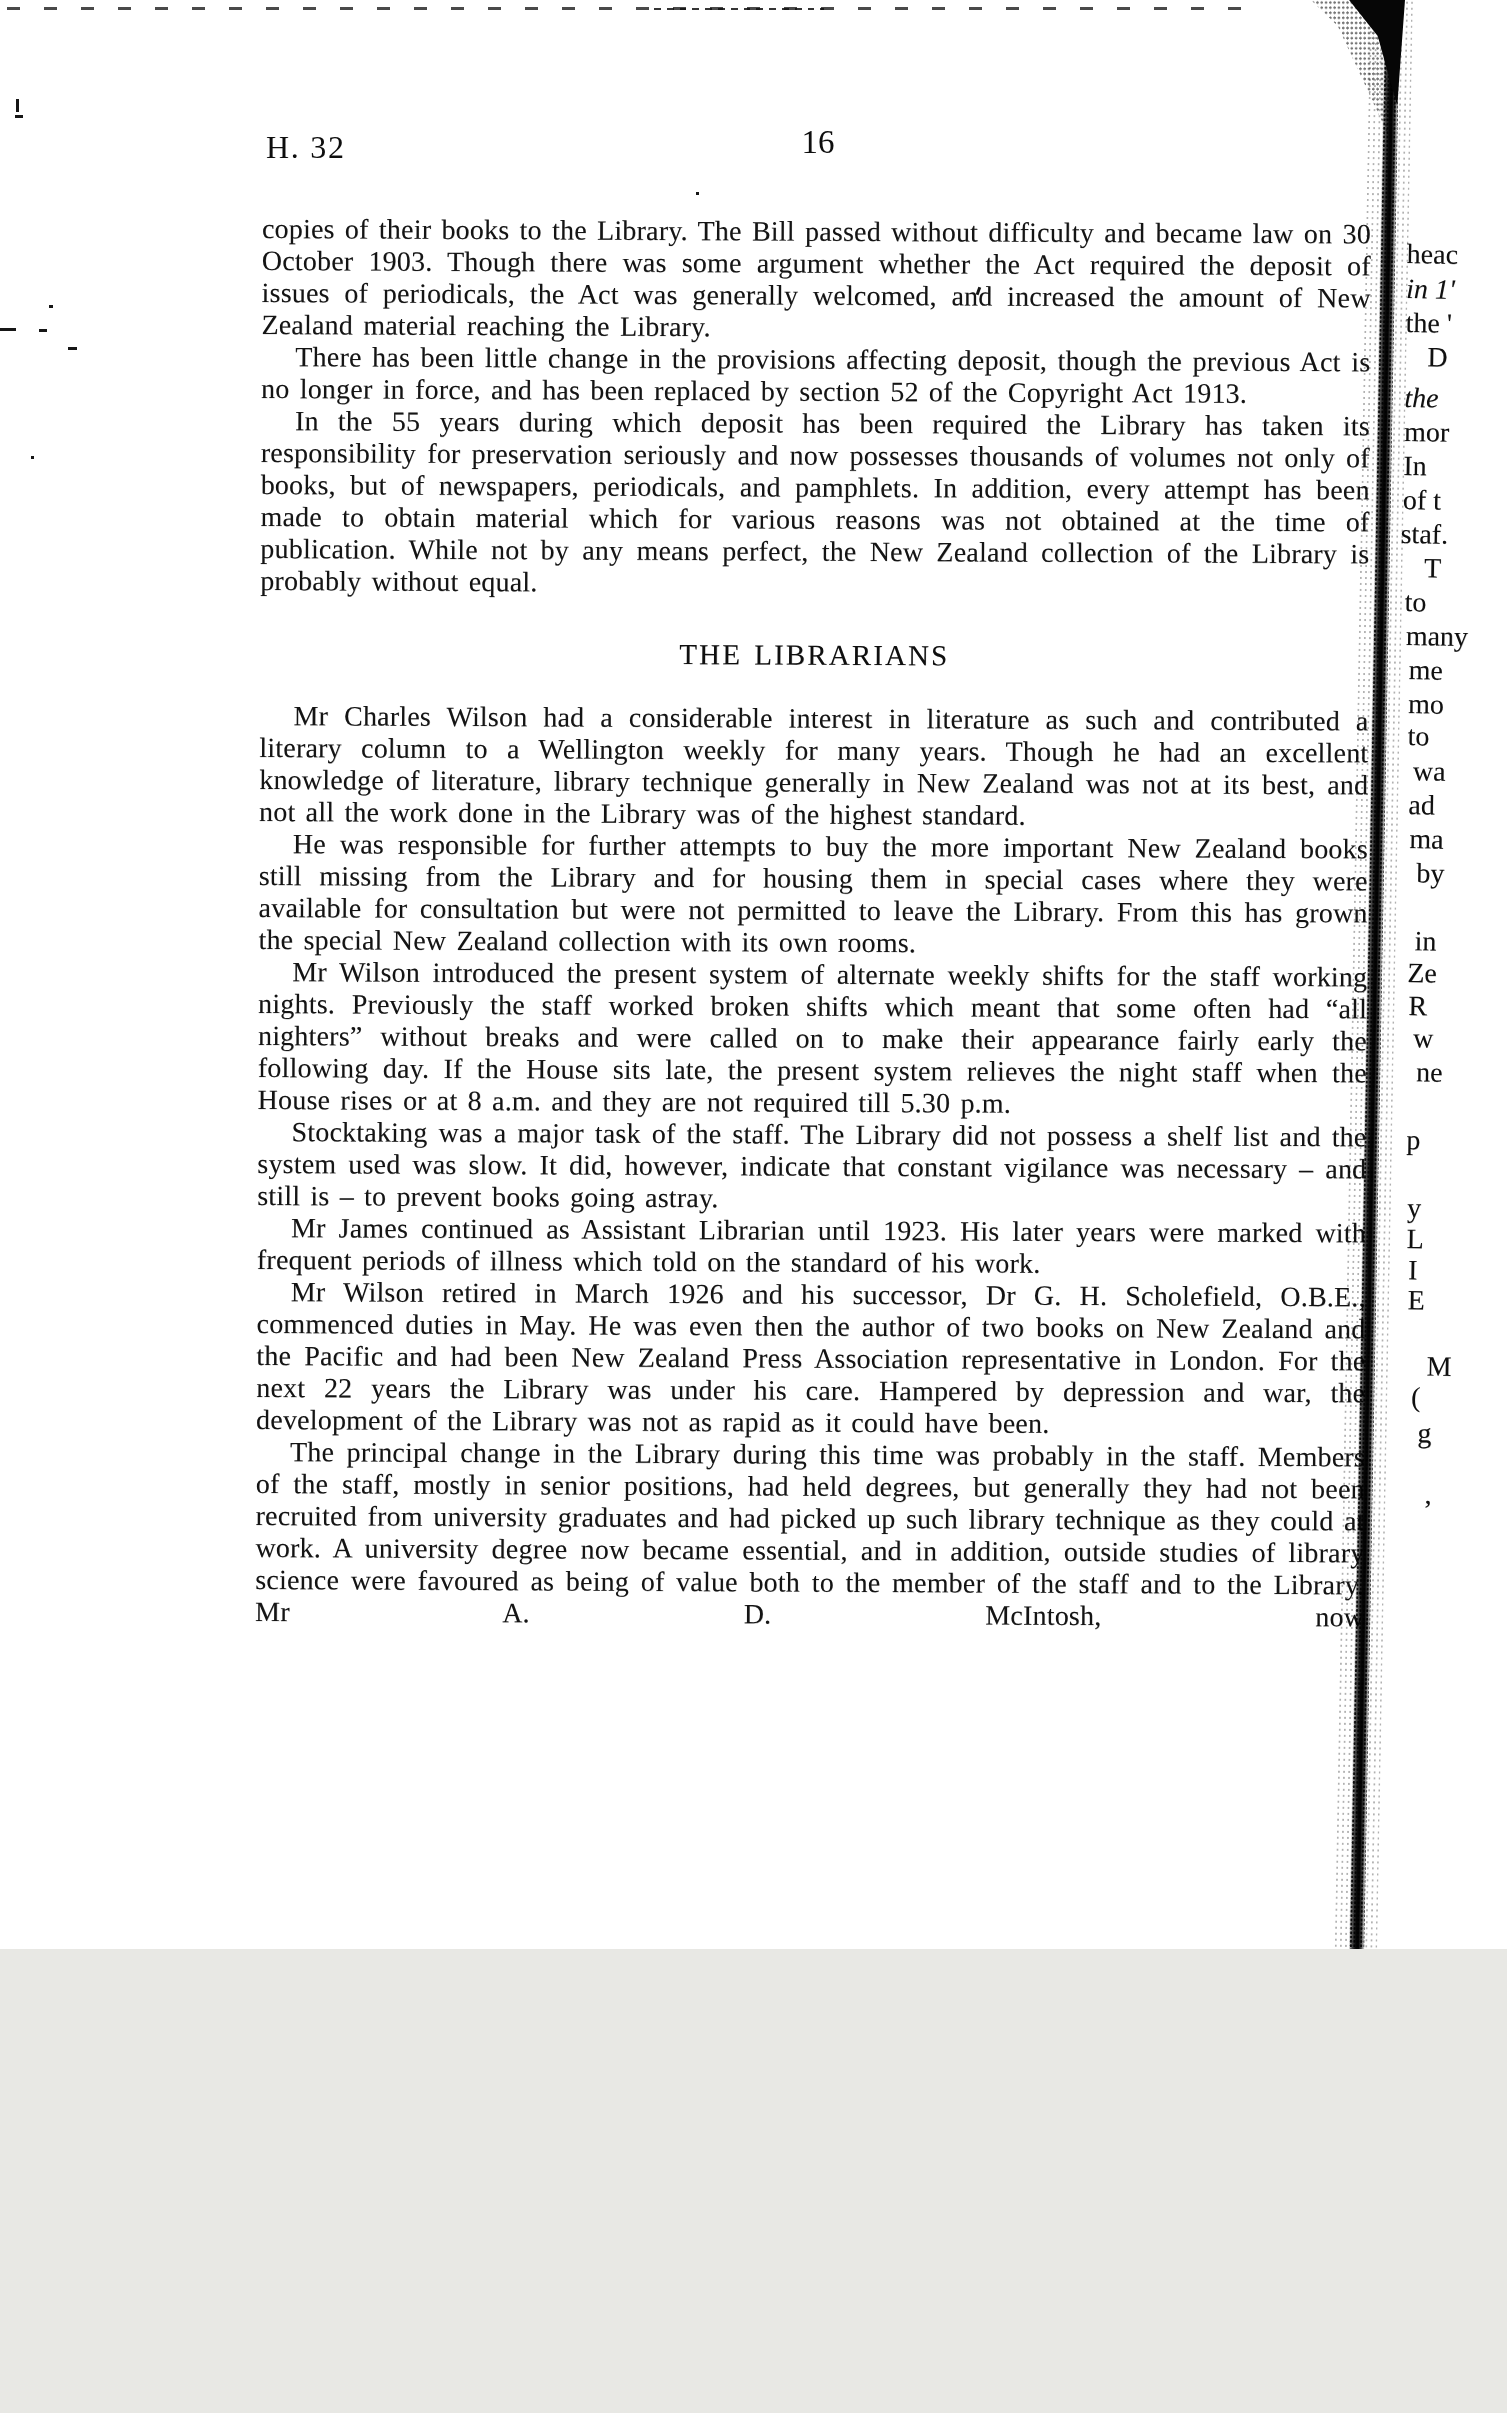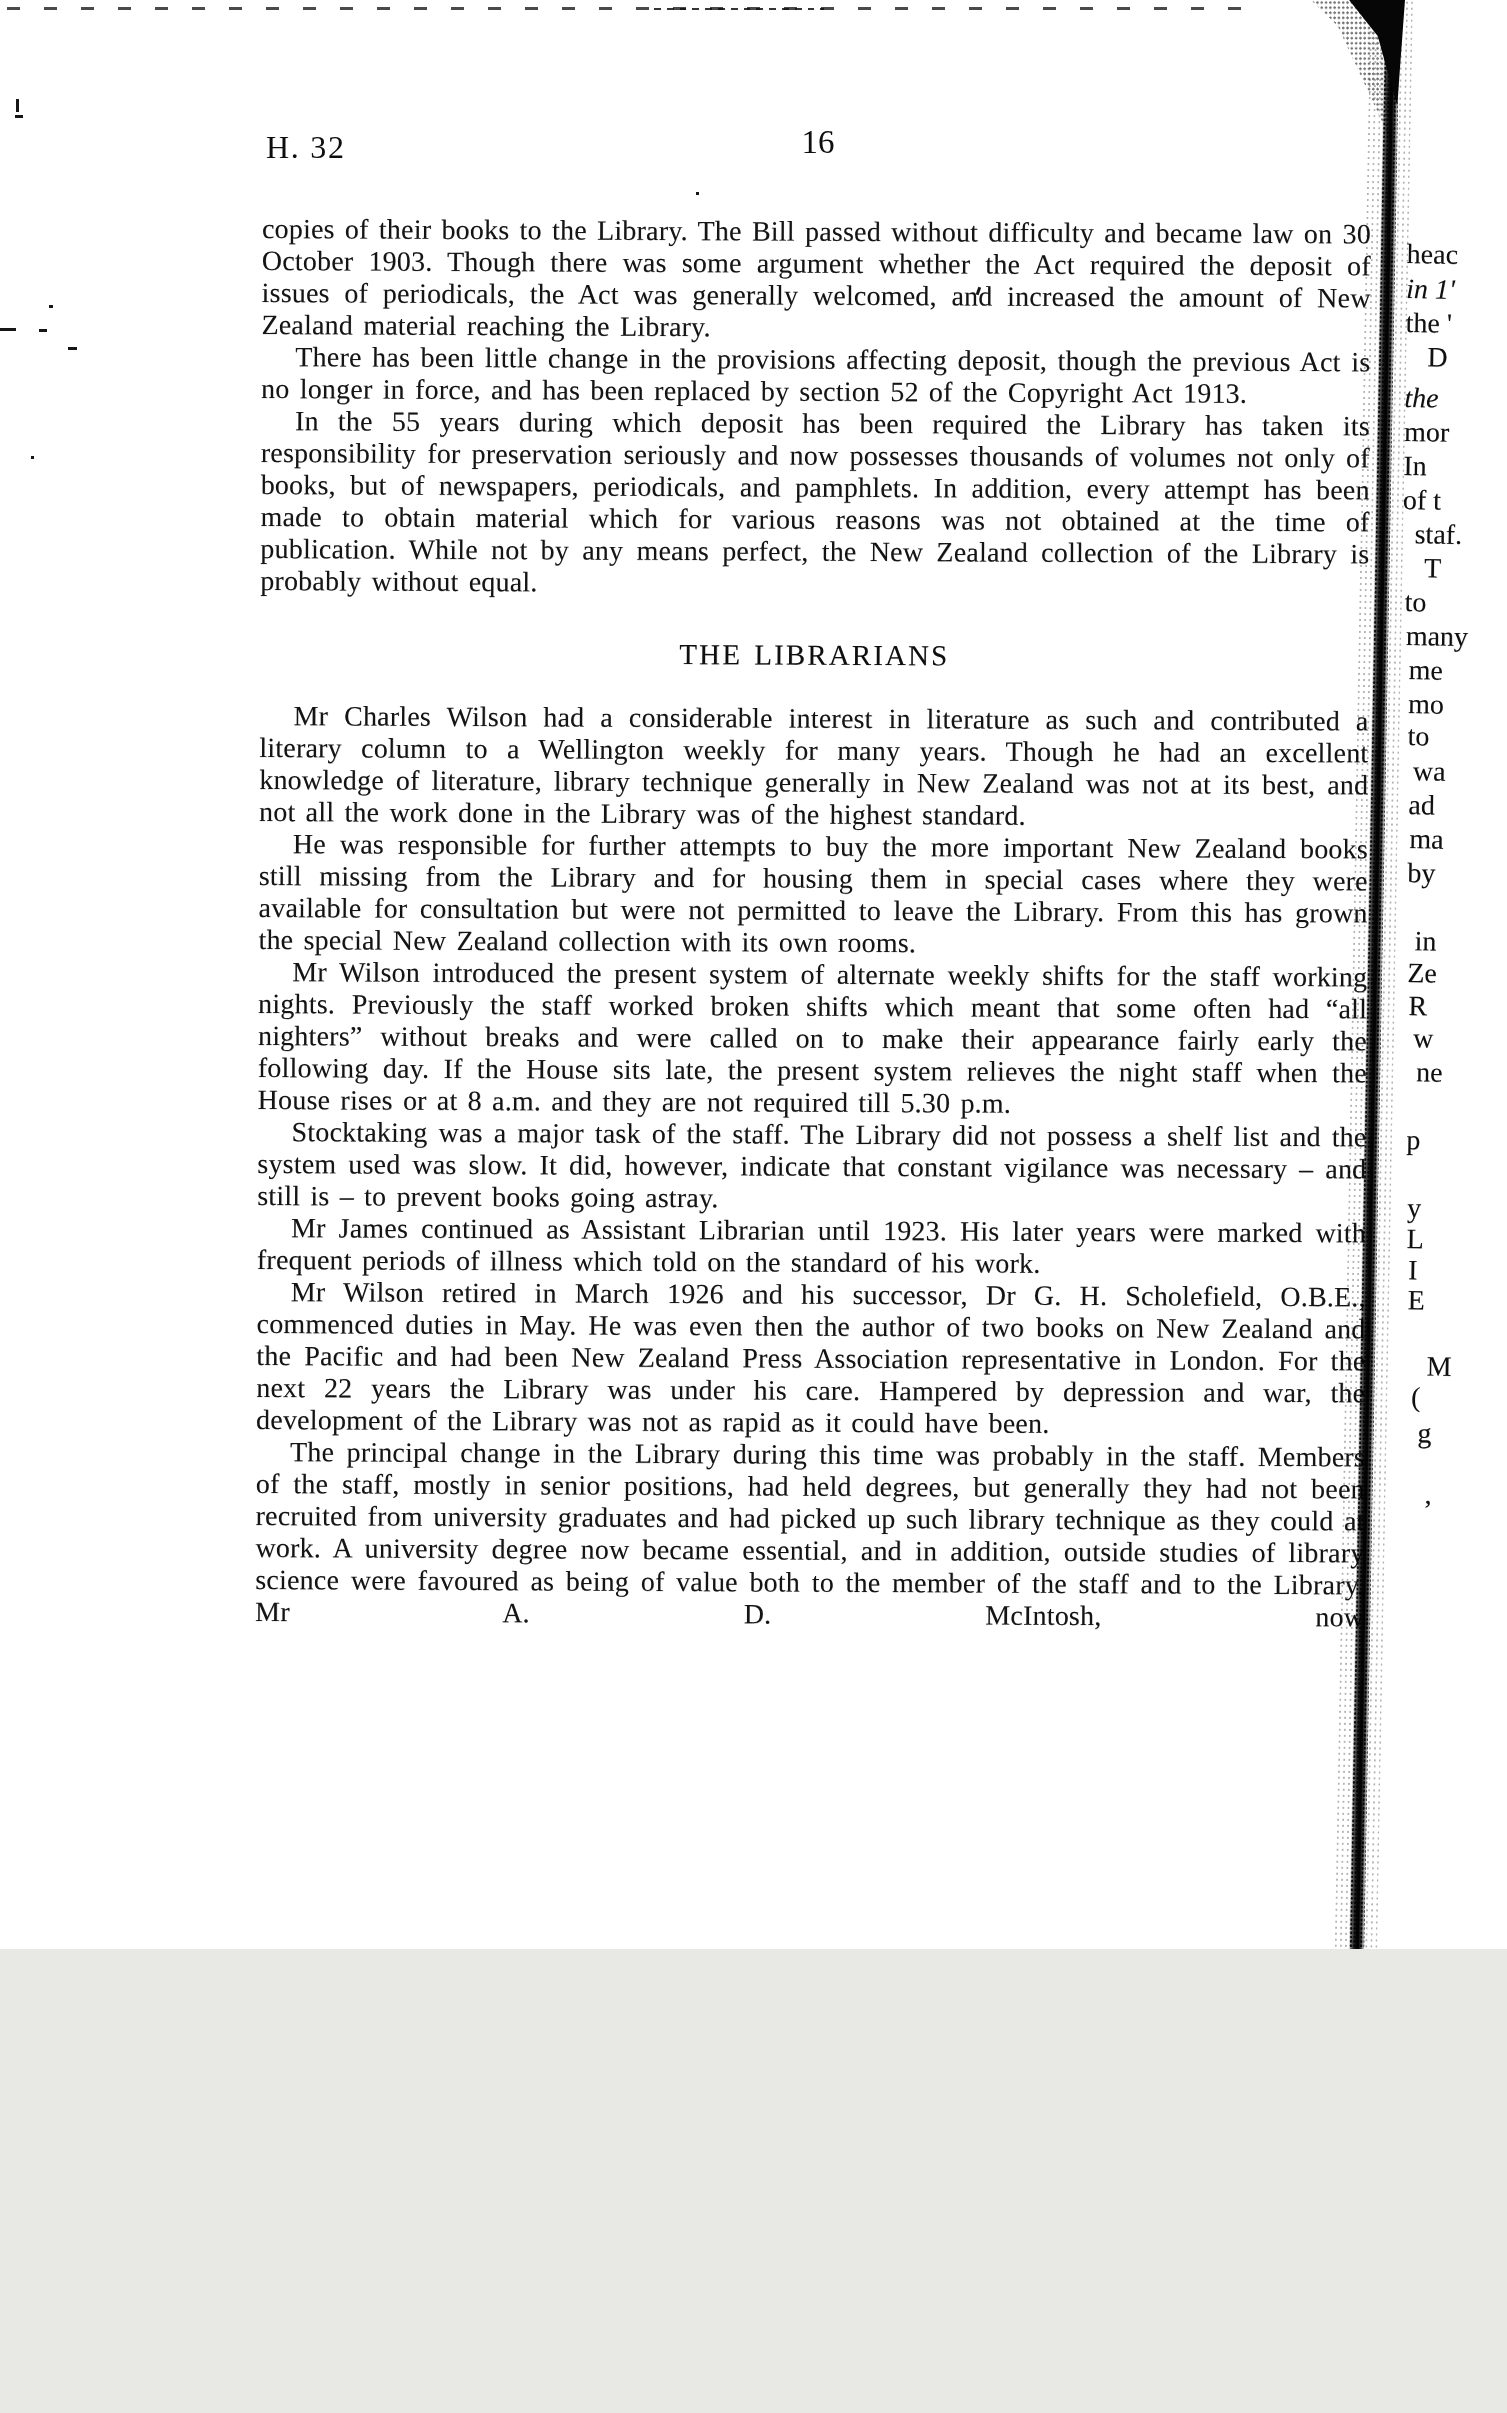--- a/index.html
+++ b/index.html
@@ -154,31 +154,31 @@
 
   <div class="next-page-text" id="next-page-text">
       <span style="top: 238px; left: 1.7px;">heac</span>
       <span style="top: 273px; left: 1.7px; font-style: italic;">in 1'</span>
       <span style="top: 307px; left: 1.7px;">the '</span>
       <span style="top: 341px; left: 24px;">D</span>
       <span style="top: 382px; left: 1.7px; font-style: italic;">the</span>
       <span style="top: 416px; left: 2px;">mor</span>
       <span style="top: 450px; left: 1.7px;">In</span>
       <span style="top: 484px; left: 1.7px;">of t</span>
-      <span style="top: 518px; left: 14px;">staf.</span>
+      <span style="top: 518px; left: 0;">staf.</span>
       <span style="top: 552px; left: 24px;">T</span>
       <span style="top: 586px; left: 5.1px;">to</span>
       <span style="top: 620px; left: 6.8px;">many</span>
       <span style="top: 654px; left: 10.2px;">me</span>
       <span style="top: 688px; left: 10.2px;">mo</span>
       <span style="top: 720px; left: 10.2px;">to</span>
       <span style="top: 755px; left: 16px;">wa</span>
       <span style="top: 789px; left: 12px;">ad</span>
       <span style="top: 823px; left: 13.6px;">ma</span>
-      <span style="top: 857px; left: 12px; text-align: right;">by</span>
+      <span style="top: 857px; left: 21px; text-align: right;">by</span>
       <span style="top: 925px; left: 20.4px;">in</span>
       <span style="top: 957px; left: 13.6px;">Ze</span>
       <span style="top: 990px; left: 15.3px;">R</span>
       <span style="top: 1022px; left: 20.4px;">w</span>
       <span style="top: 1056px; left: 24px;">ne</span>
       <span style="top: 1124px; left: 15.3px;">p</span>
       <span style="top: 1192px; left: 17px;">y</span>
       <span style="top: 1223px; left: 17px;">L</span>
       <span style="top: 1254px; left: 19px;">I</span>
       <span style="top: 1284px; left: 19px;">E</span>

